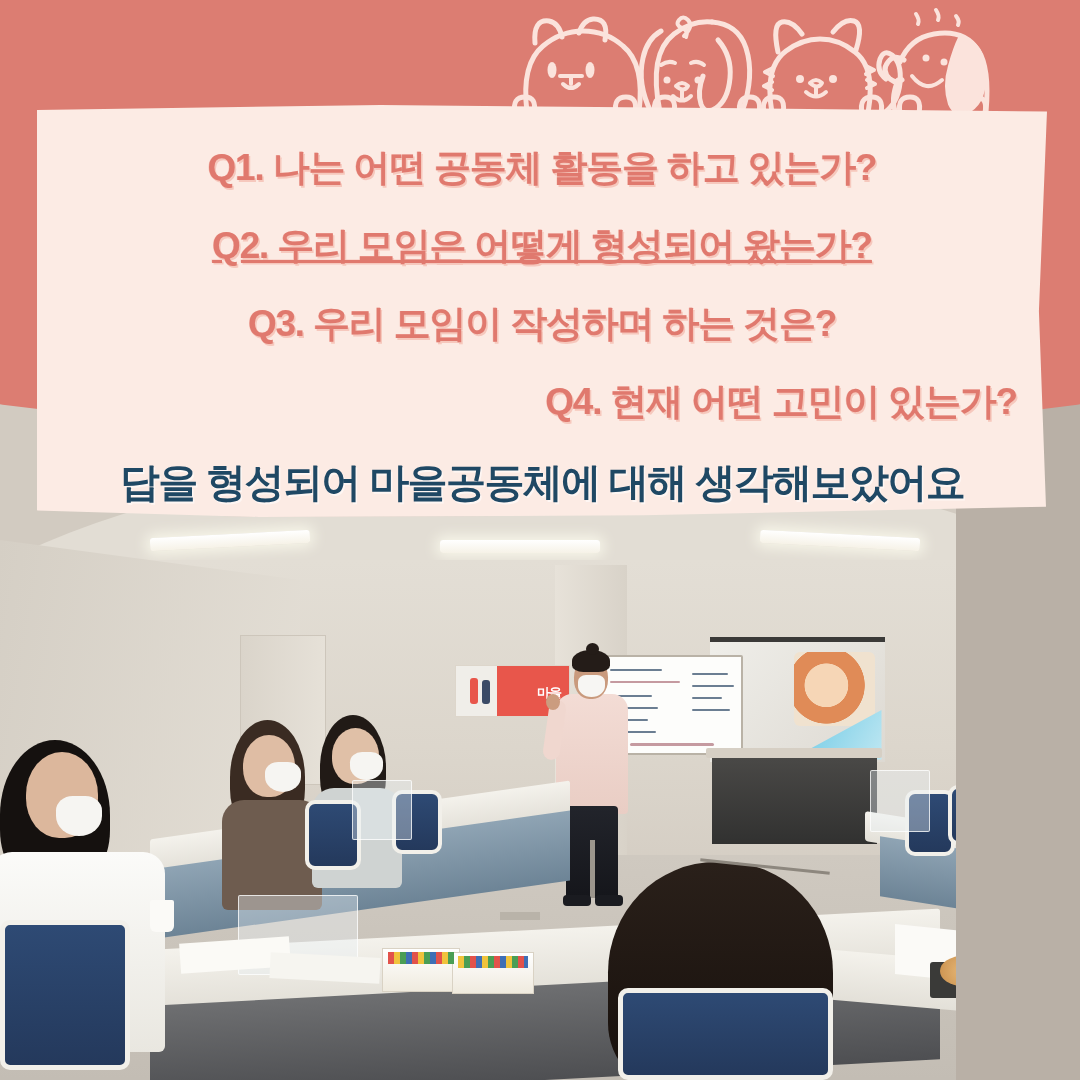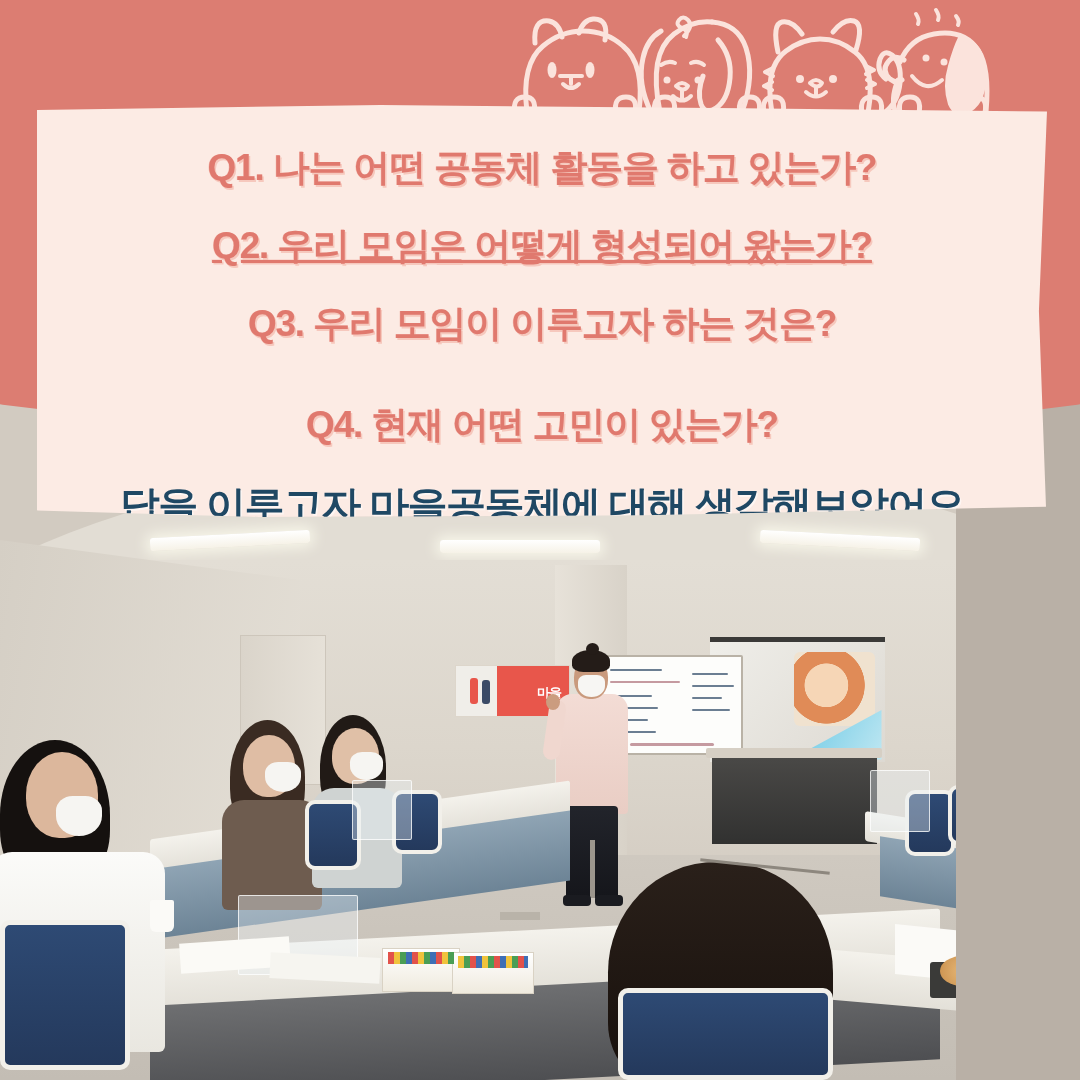--- a/index.html
+++ b/index.html
@@ -165,21 +165,21 @@
     font-weight:bold;
     font-size:37px;
     letter-spacing:-1.2px;
     line-height:1;
     text-shadow:1.5px 1.5px 0 #f6c8bd, -0.5px -0.5px 0 #f6c8bd;
     white-space:nowrap;
   }
   .q1{ margin-top:18px;text-align:center; }
   .q2{ margin-top:41px;text-decoration:underline; }
   .q3{ margin-top:41px; }
-  .q4{ margin-top:64px; }
+  .q4{ margin-top:41px;text-align:right; }
 
   .answerline {
     text-align:center;
     color:#1f4864;
     font-weight:bold;
     font-size:40px;
     letter-spacing:-1.6px;
     line-height:1;
     margin-top:42px;
     text-shadow:1.5px 1.5px 0 rgba(255,255,255,.55);
@@ -403,19 +403,19 @@
         </g>
 
       </g>
     </svg>
   </div>
 
   <div class="card">
     <div class="card-inner">
       <div class="qline q1">Q1. 나는 어떤 공동체 활동을 하고 있는가?</div>
       <div class="qline q2">Q2. 우리 모임은 어떻게 형성되어 왔는가?</div>
-      <div class="qline q3">Q3. 우리 모임이 이루고자 하는 것은?</div>
+      <div class="qline q3">Q3. 우리 모임이 작성하며 하는 것은?</div>
       <div class="qline q4">Q4. 현재 어떤 고민이 있는가?</div>
-      <div class="answerline">답을 이루고자 마을공동체에 대해 생각해보았어요</div>
+      <div class="answerline">답을 형성되어 마을공동체에 대해 생각해보았어요</div>
     </div>
   </div>
 
 </div>
 
 </body></html>

